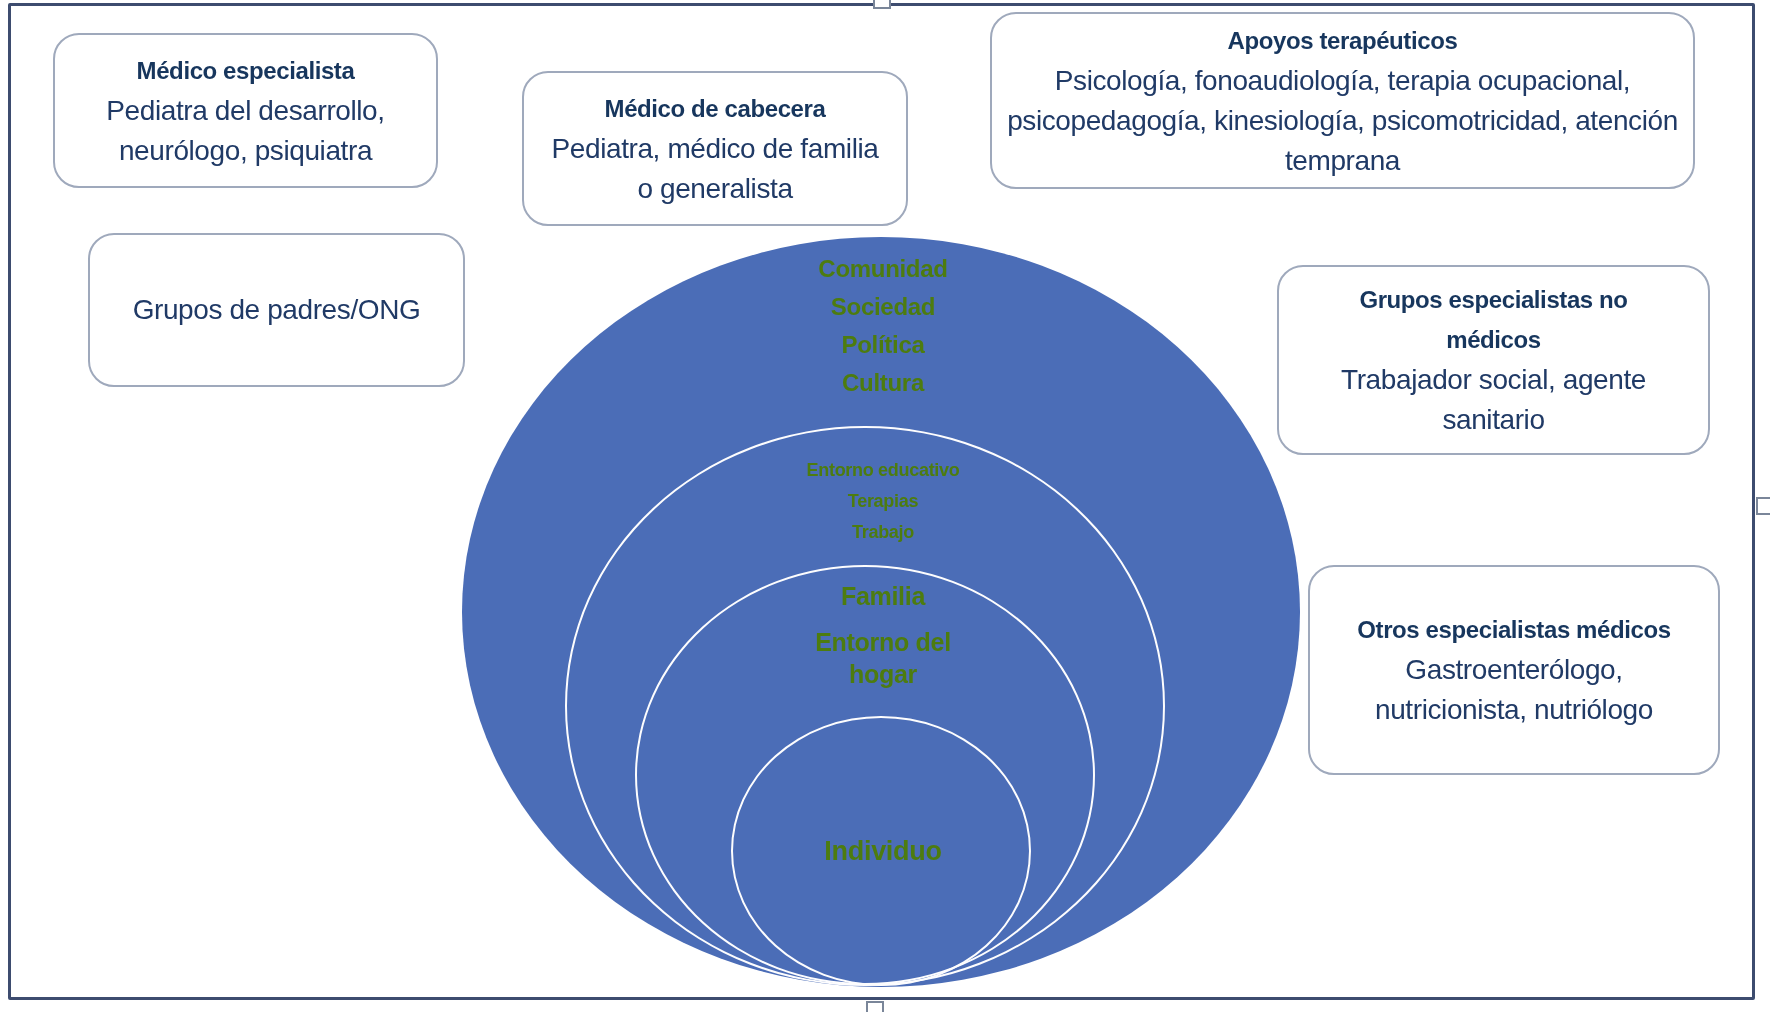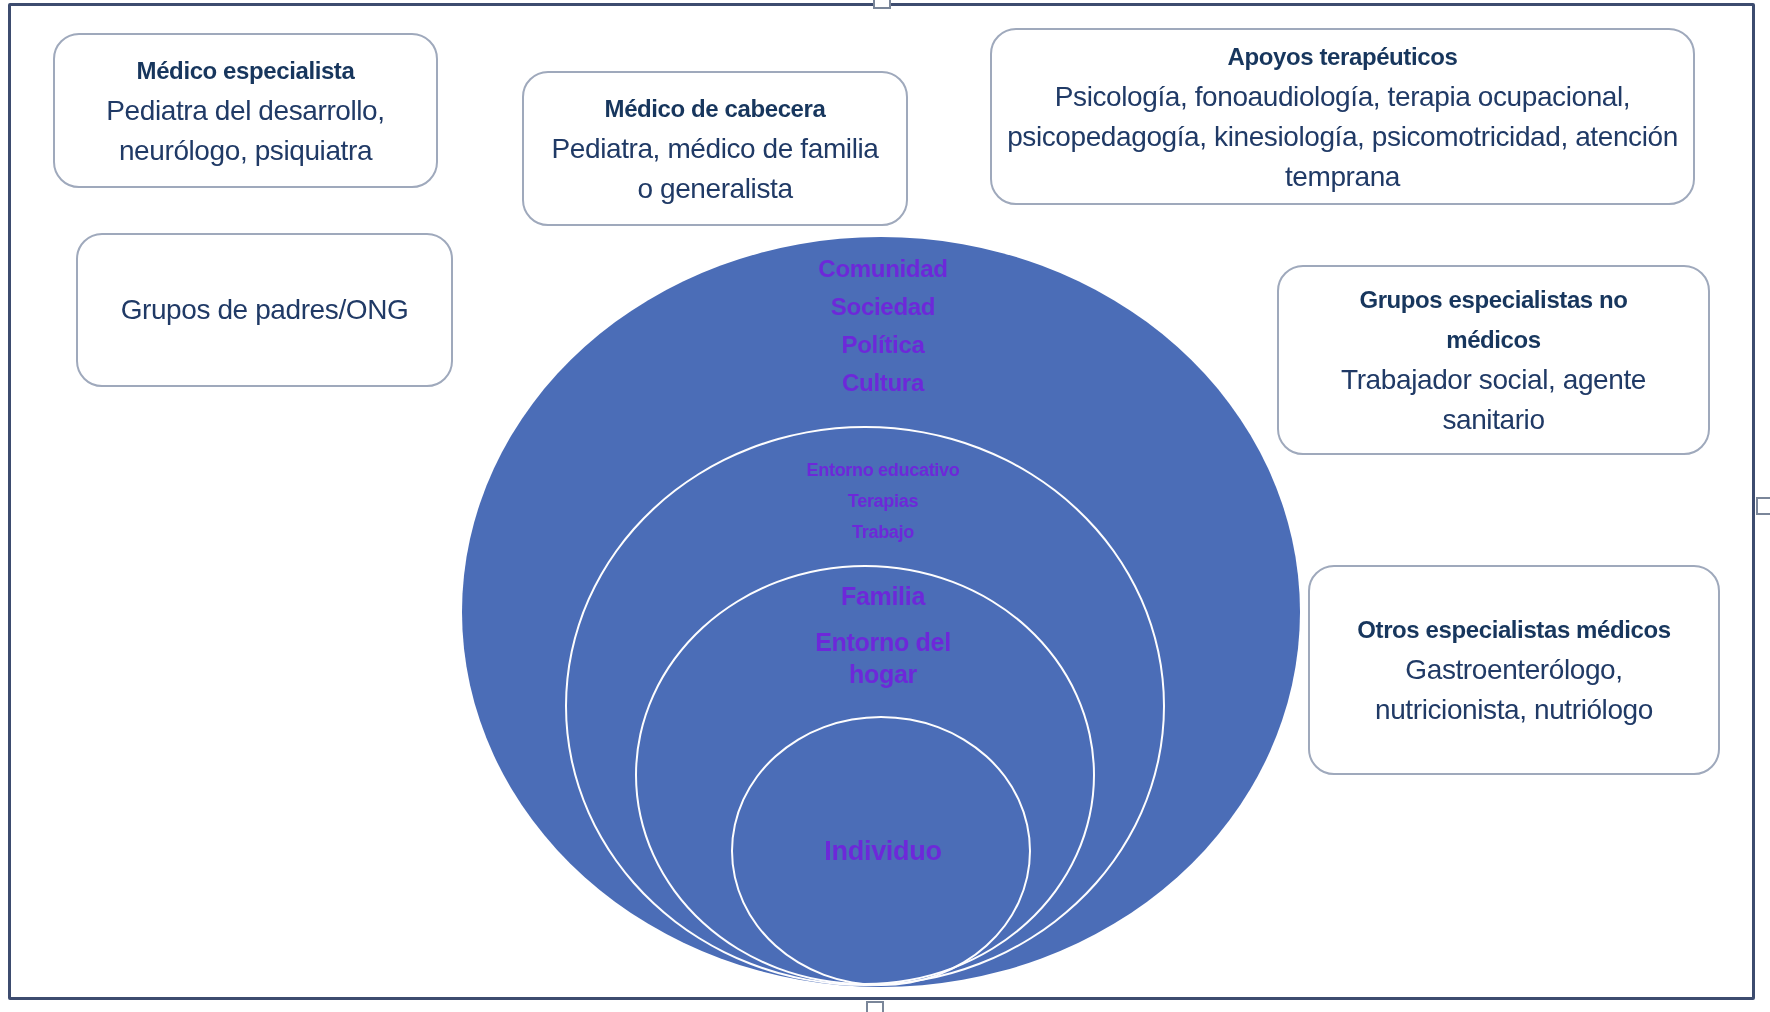--- a/index.html
+++ b/index.html
@@ -12,40 +12,40 @@
     position:absolute;left:8px;top:3px;width:1747px;height:997px;
     box-sizing:border-box;border:3px solid #3d4c6f;border-radius:2px;
   }
   
   .ellipse{position:absolute;border-radius:50%;box-sizing:border-box;}
   .e1{left:462px;top:237px;width:838px;height:750px;background:#4b6db7;}
   .e2{left:565px;top:426px;width:600px;height:560px;border:2.5px solid #fdfdfe;}
   .e3{left:635px;top:565px;width:460px;height:420px;border:2.5px solid #fdfdfe;}
   .e4{left:731px;top:716px;width:300px;height:270px;border:2.5px solid #fdfdfe;}
   
-  .ringlabels{position:absolute;text-align:center;color:#6d28d9;font-weight:bold;letter-spacing:-0.3px;}
+  .ringlabels{position:absolute;text-align:center;color:#4d7c0f;font-weight:bold;letter-spacing:-0.3px;}
   .ring1{left:633px;top:250px;width:500px;font-size:24px;line-height:38px;}
   .ring2{left:683px;top:455px;width:400px;font-size:18px;line-height:31px;}
   .ring3{left:733px;top:580px;width:300px;font-size:25px;line-height:32px;}
   .ring3 .second{display:block;margin:14px auto 0;width:170px;}
   .ring4{left:733px;top:834px;width:300px;font-size:27px;line-height:34px;}
   
   .box{
     position:absolute;box-sizing:border-box;background:#ffffff;
     border:2px solid #9fa9bc;border-radius:26px;
     display:flex;flex-direction:column;justify-content:center;
     text-align:center;color:#203a66;letter-spacing:-0.4px;
   }
   .box .title{font-weight:bold;font-size:24px;line-height:40px;color:#17365d;}
   .box .title:empty{display:none;}
   .box .body{font-size:28px;line-height:40px;}
   .b1{left:53px;top:33px;width:385px;height:155px;padding:0 18px;}
   .b2{left:522px;top:43px;width:386px;height:155px;padding:0 24px;margin-top:28px;}
-  .b3{left:990px;top:28px;width:705px;height:177px;padding:0 12px;}
-  .b4{left:76px;top:233px;width:377px;height:154px;padding:12px 16px;}
+  .b3{left:990px;top:12px;width:705px;height:177px;padding:0 12px;}
+  .b4{left:88px;top:233px;width:377px;height:154px;padding:12px 16px;}
   .b5{left:1277px;top:265px;width:433px;height:190px;padding:0 30px;}
   .b6{left:37px;top:485px;width:398px;height:200px;padding:0 24px;}
   .b7{left:1308px;top:565px;width:412px;height:210px;padding:0 20px;}
   
   .handle{
     position:absolute;width:18px;height:18px;box-sizing:border-box;
     background:#ffffff;border:2px solid #7a8699;
   }
   .h-top{left:873px;top:-9px;}
   .h-right{left:1756px;top:497px;}

